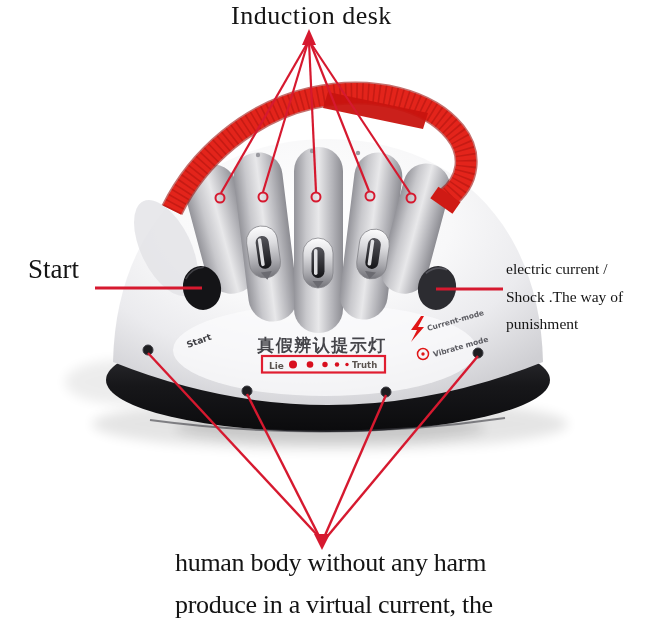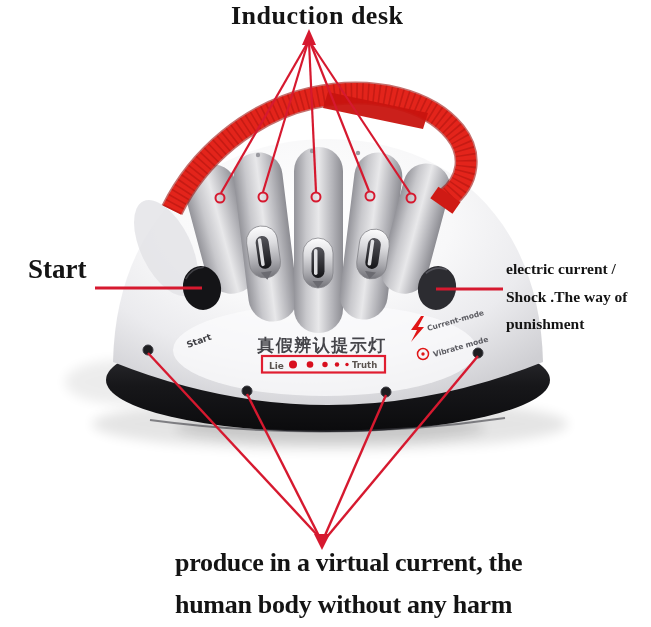--- a/index.html
+++ b/index.html
@@ -1,21 +1,21 @@
 <!DOCTYPE html>
 <html><head>
 <meta charset="utf-8">
 <style>
   html,body{margin:0;padding:0;background:#fff;}
   .stage{
     position:relative;width:651px;height:627px;background:#ffffff;overflow:hidden;
     font-family:"Liberation Serif","DejaVu Serif",serif;color:#171717;
   }
   .stage svg{position:absolute;left:0;top:0;}
-  .anno{position:absolute;font-weight:700;color:#141414;}
+  .anno{position:absolute;font-weight:400;color:#141414;}
   .anno-title{left:231px;top:1px;font-size:26px;letter-spacing:.5px;}
   .anno-start{left:28px;top:246px;font-size:27px;line-height:47px;}
   .anno-shock{left:506px;top:255px;font-size:15.5px;line-height:27.5px;width:150px;}
   .anno-harmless{left:175px;top:542px;font-size:26px;line-height:42px;letter-spacing:-0.3px;}
   .anno div{white-space:nowrap;}
   .svgtext{font-family:"DejaVu Sans","Liberation Sans",sans-serif;}
 </style>
 </head>
 <body>
 
@@ -183,17 +183,17 @@
     <div>Start</div>
   </div>
 
   <div class="anno anno-shock">
     <div>electric current /</div>
     <div>Shock .The way of</div>
     <div>punishment</div>
   </div>
 
   <div class="anno anno-harmless">
+    <div>human body without any harm</div>
     <div>produce in a virtual current, the</div>
-    <div>human body without any harm</div>
   </div>
 
 </div>
 
 </body></html>

